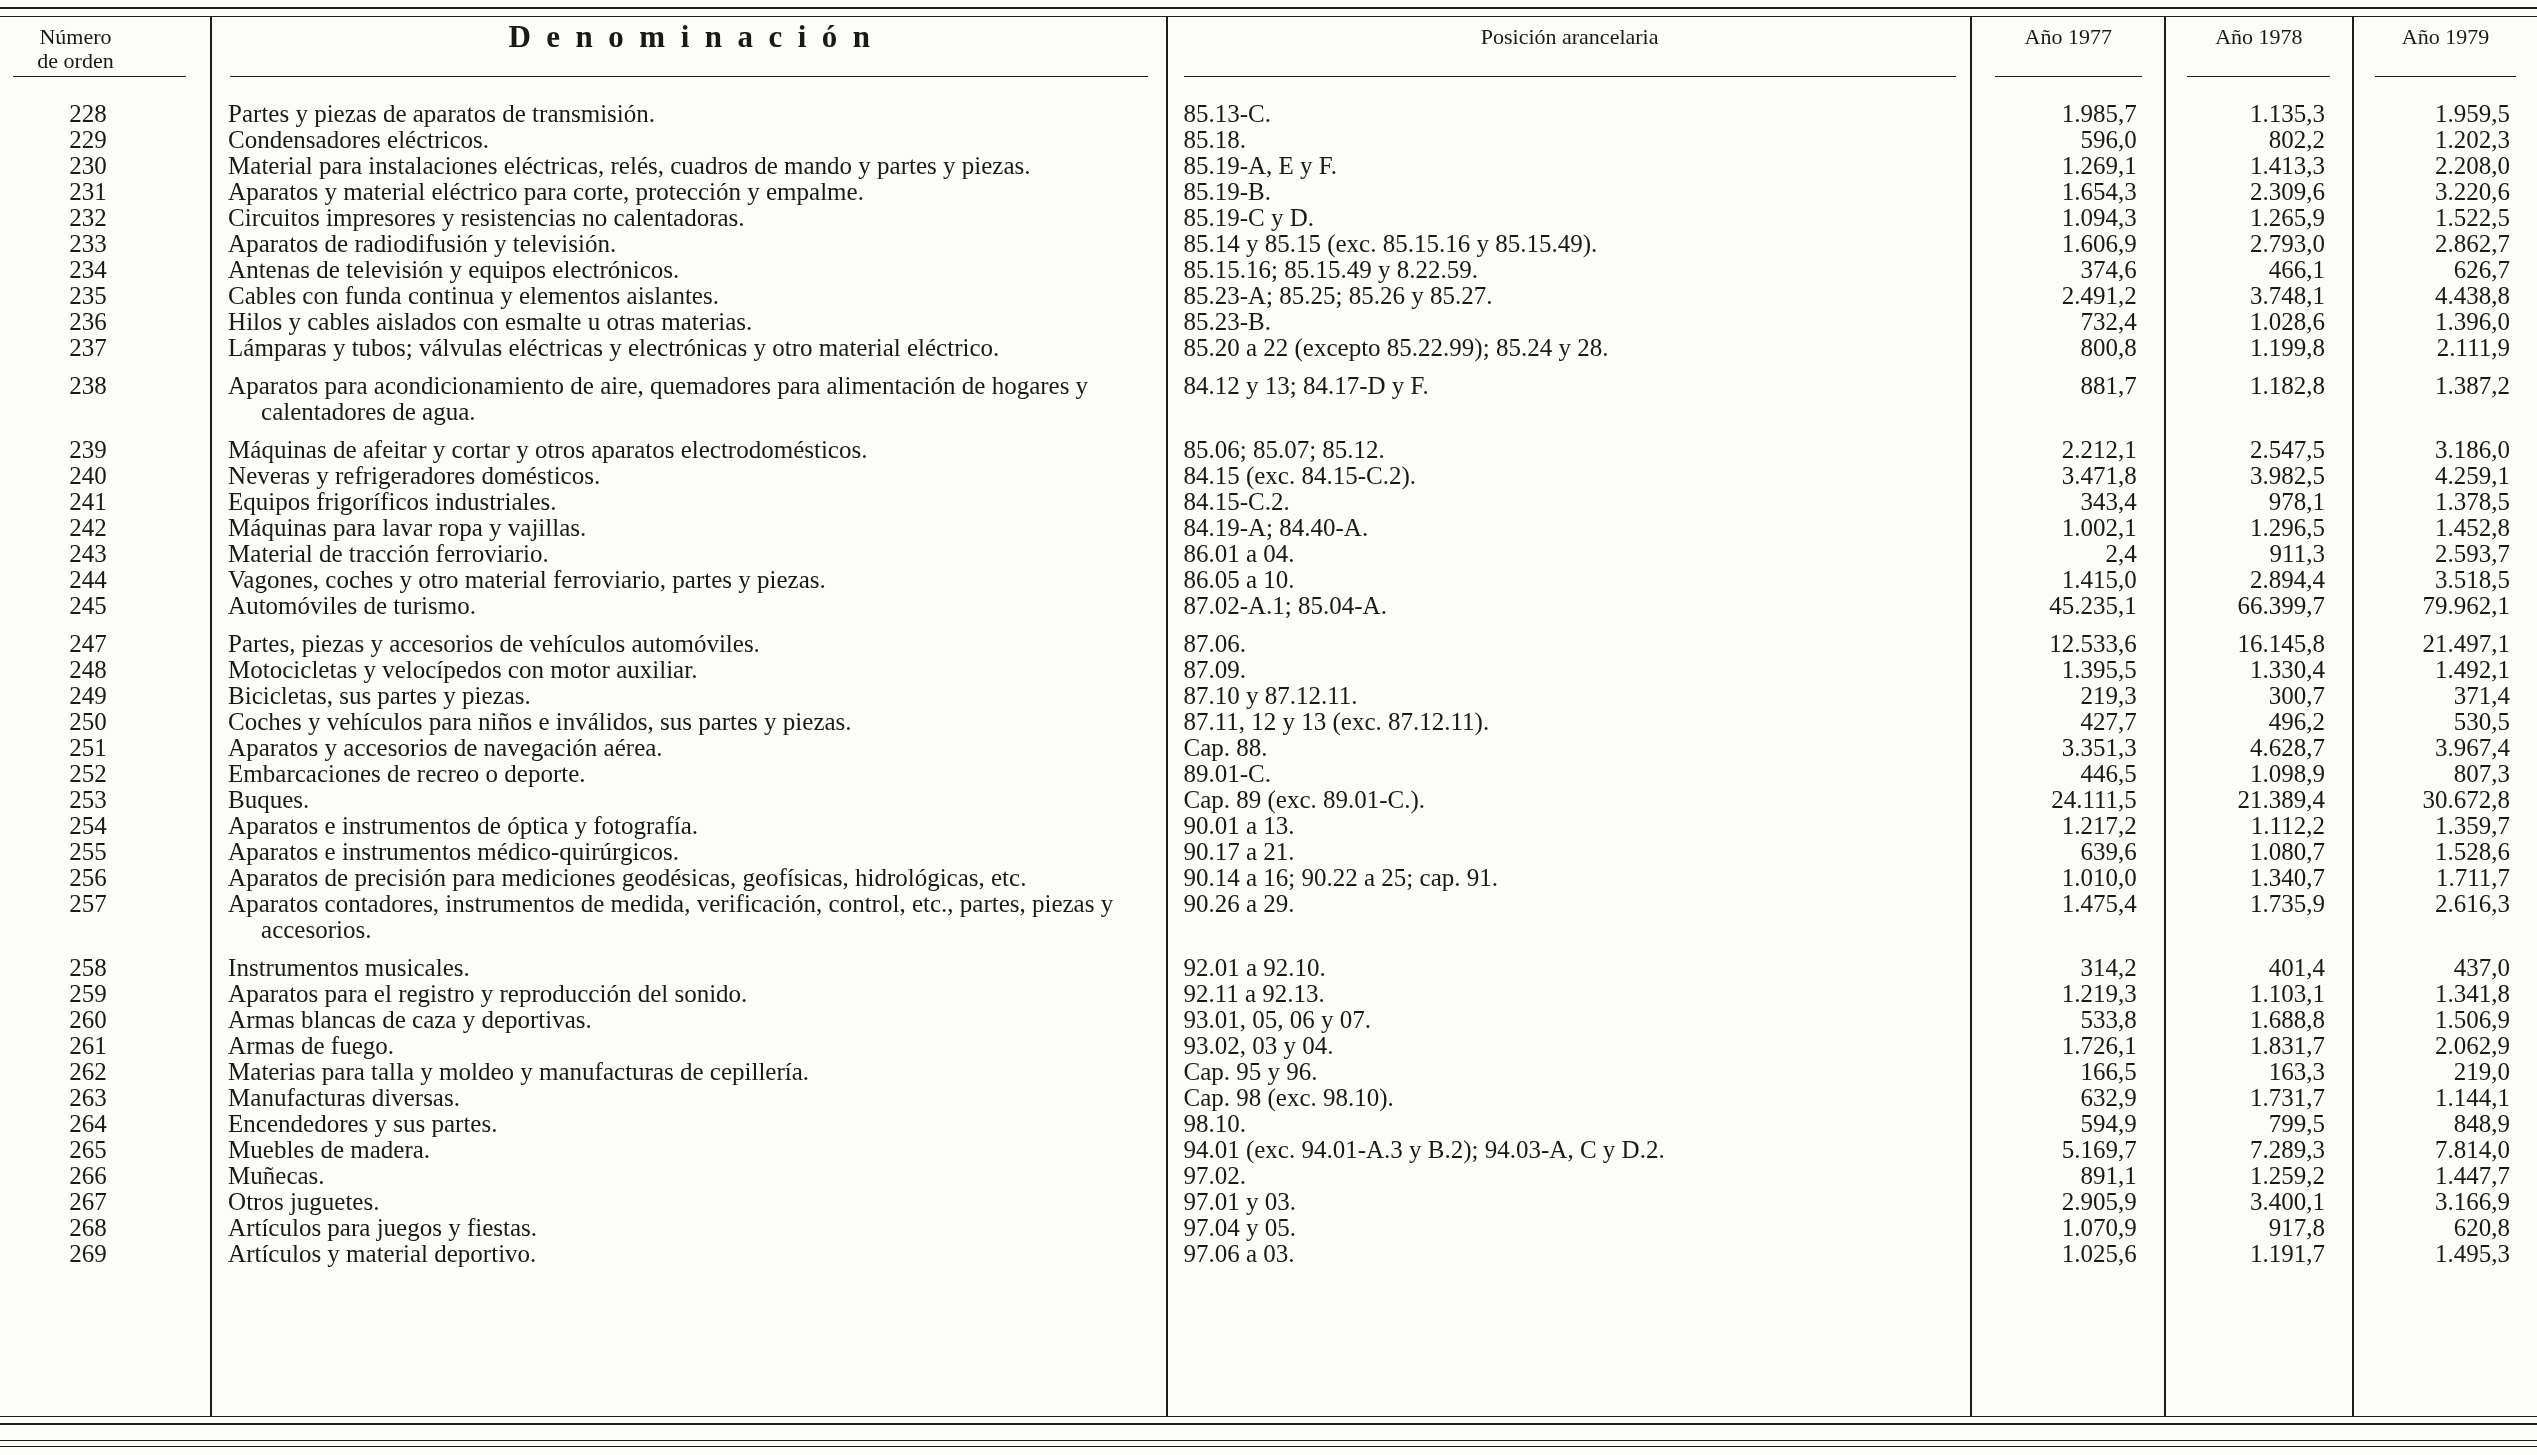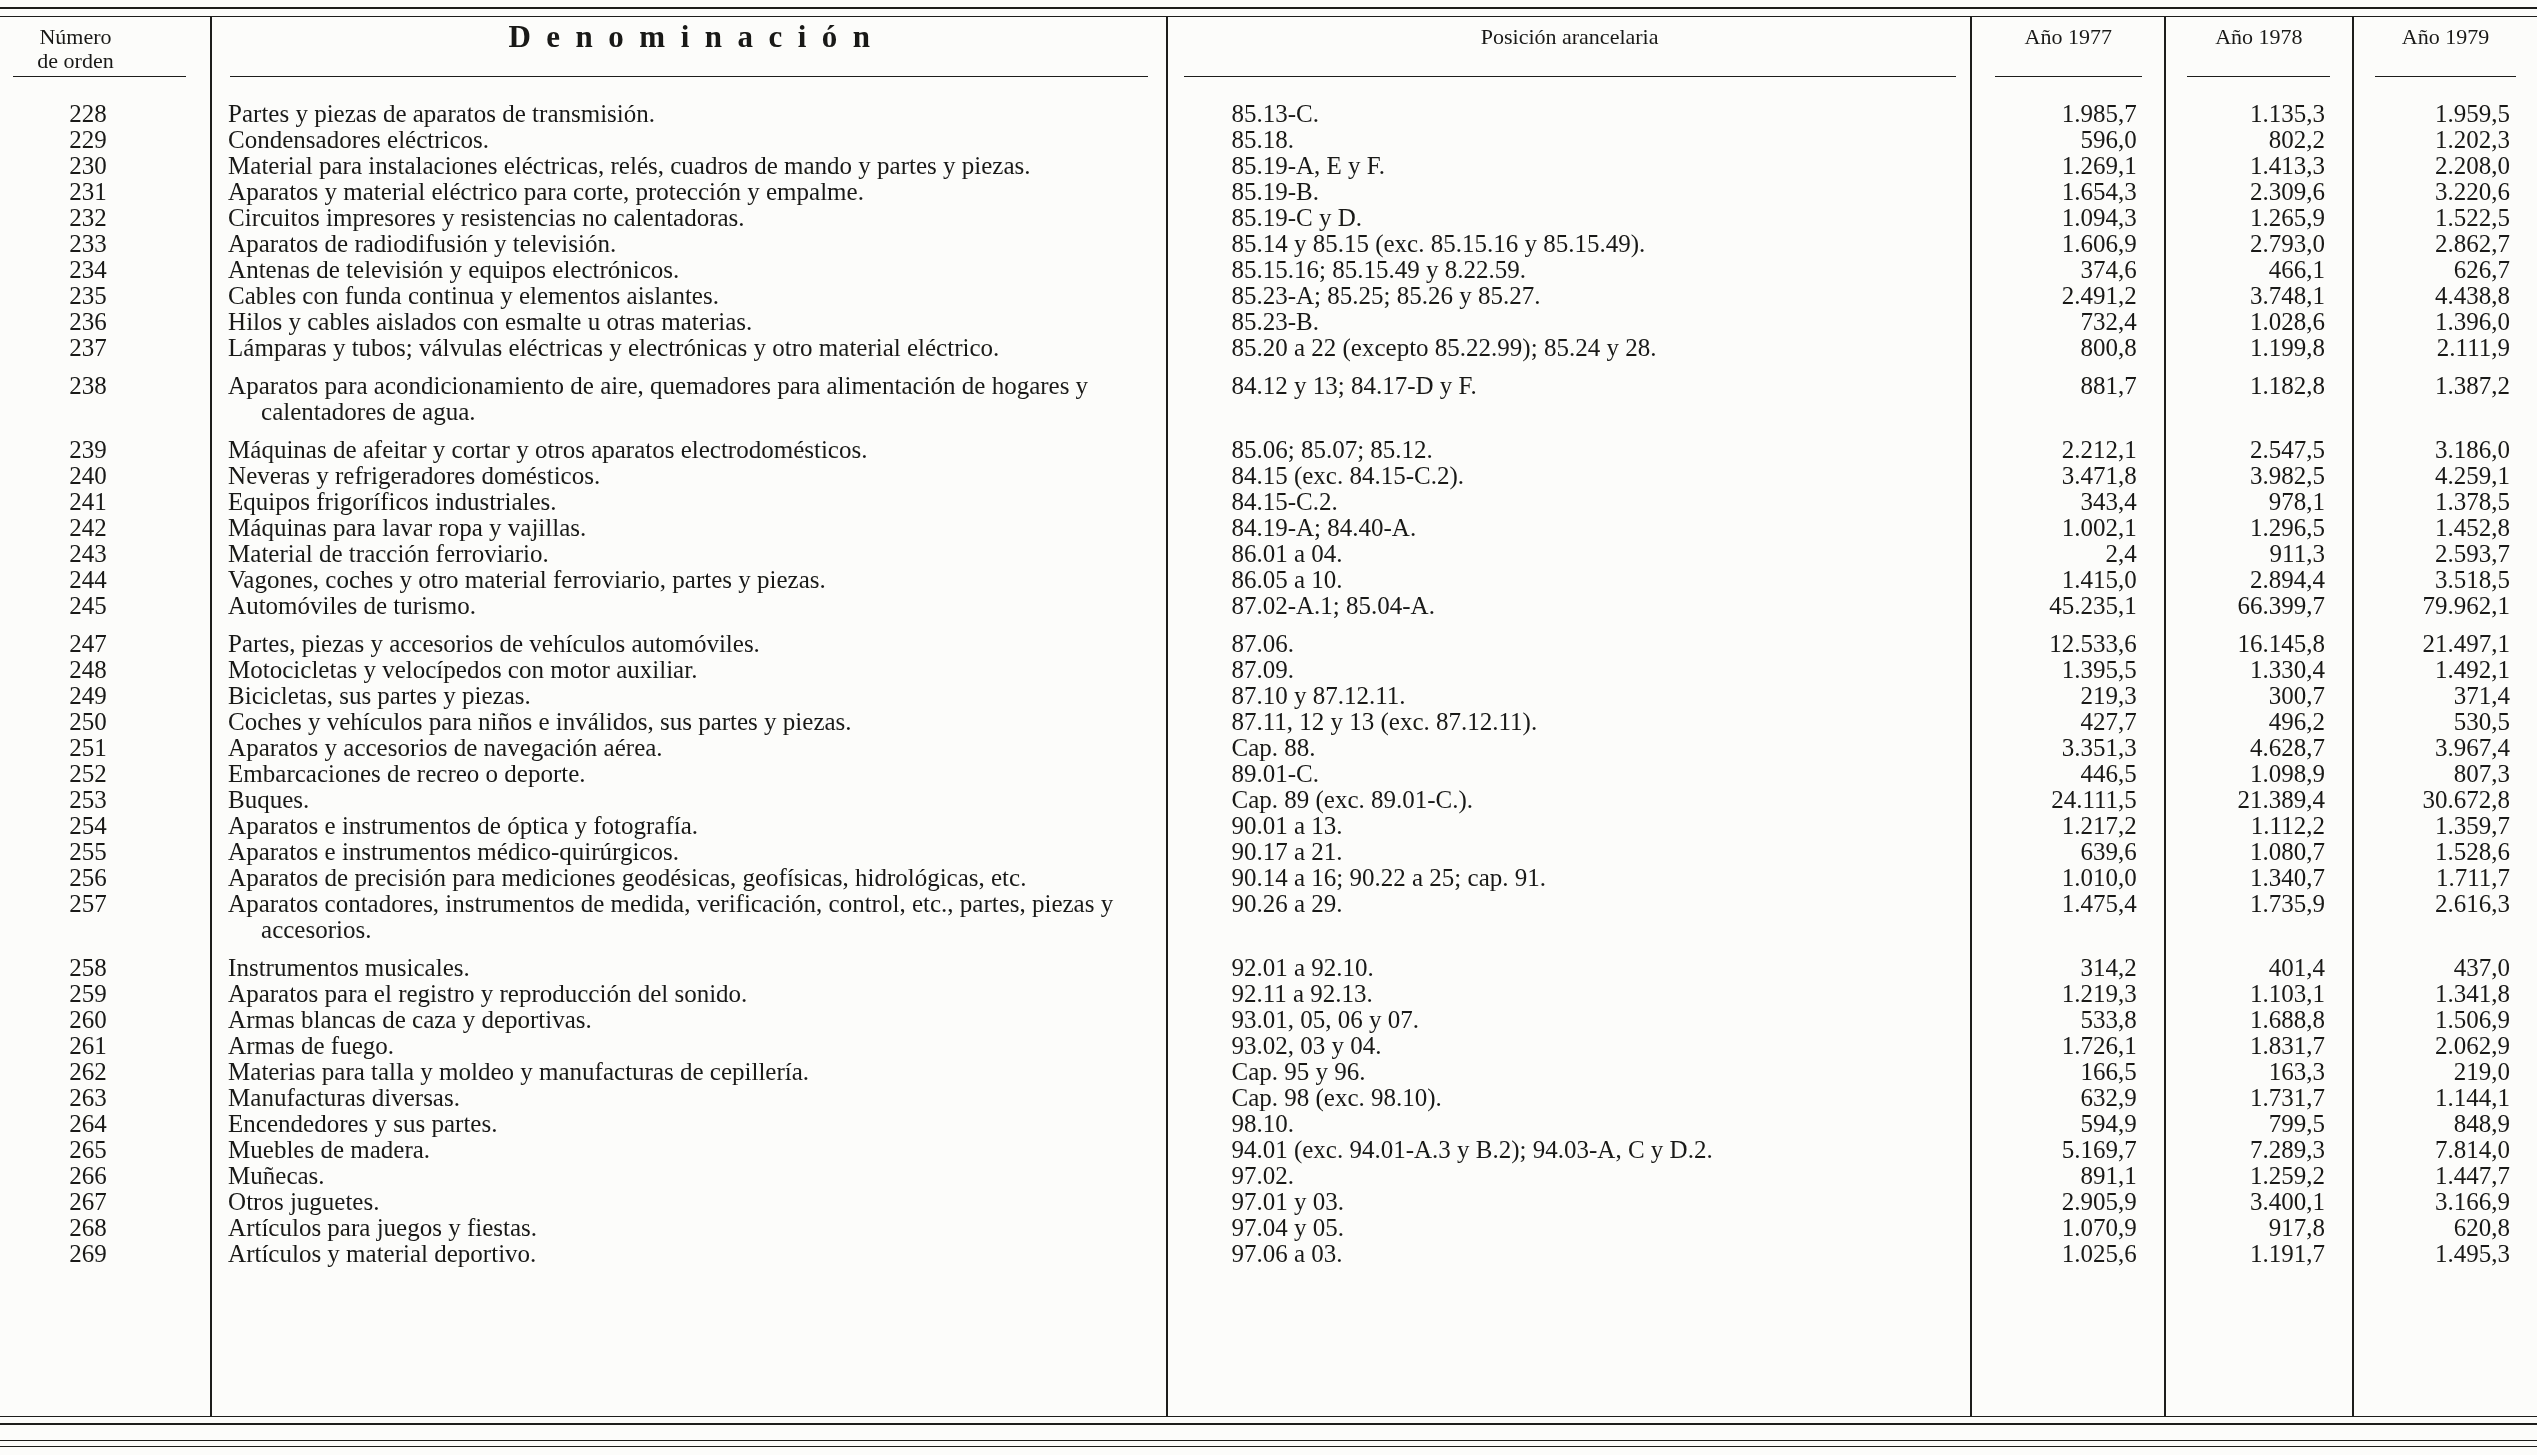--- a/index.html
+++ b/index.html
@@ -69,21 +69,21 @@
     vertical-align: top;
     padding: 0;
     font-size: 25px;
     line-height: 26px;
   }
   tbody tr:first-child td { padding-top: 17.3px; }
   tbody tr.gap td { padding-top: 12px; }
 
   td.c-num { text-align: center; padding-right: 35px; }
   td.c-den .hang { padding: 0 15.5px 0 50px; text-indent: -33px; }
-  td.c-pos .hang { padding: 0 12px 0 47px; text-indent: -31px; margin-left: 48px; }
+  td.c-pos .hang { padding: 0 12px 0 47px; text-indent: -31px; }
   td.c-year { text-align: right; padding-right: 28px; white-space: nowrap; }
 </style>
 </head>
 <body>
 
 <div class="page">
 
   <div class="rule rule-top"></div>
 
   <div class="vrule v1"></div>

